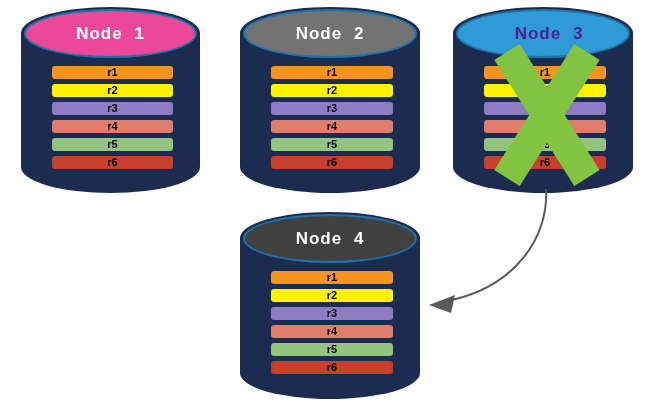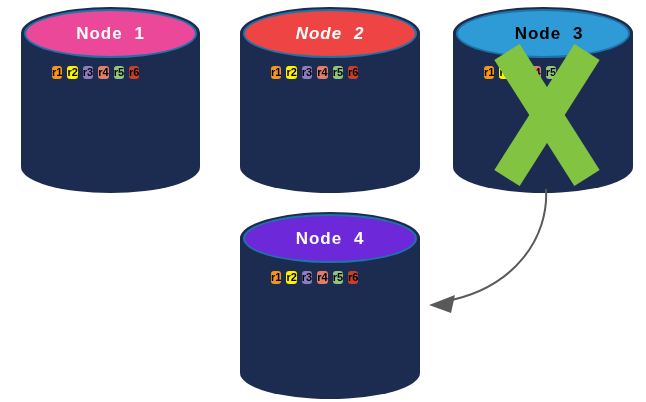--- a/index.html
+++ b/index.html
@@ -39,21 +39,21 @@
     font-size: 17px;
     letter-spacing: 1px;
     word-spacing: 6px;
     white-space: pre;
     text-align: center;
   }
   .bars {
     position: absolute;
     left: 31px; right: 27px; top: 59px;
     display: flex;
-    flex-direction: row;
+    flex-direction: column;
     gap: 5px;
   }
   .bar {
     height: 13px;
     line-height: 13px;
     border-radius: 3px;
     text-align: center;
     font-size: 11px;
     font-weight: bold;
     color: #000000;
@@ -78,56 +78,56 @@
       <div class="bar" style="background-color: rgb(255, 242, 0); color: rgb(0, 0, 0);">r2</div>
       <div class="bar" style="background-color: rgb(142, 124, 195); color: rgb(0, 0, 0);">r3</div>
       <div class="bar" style="background-color: rgb(223, 126, 107); color: rgb(0, 0, 0);">r4</div>
       <div class="bar" style="background-color: rgb(147, 196, 125); color: rgb(0, 0, 0);">r5</div>
       <div class="bar" style="background-color: rgb(198, 64, 43); color: rgb(0, 0, 0);">r6</div>
     </div>
   </div>
 
   <div class="node" style="left:240px; top:7px; width:180px; height:186px;">
     <div class="cyl-body" style="background-color: rgb(28, 44, 80);"></div>
-    <div class="cyl-top" style="background-color: #ef4444; border-color: rgb(30, 115, 168); font-style: italic;">
+    <div class="cyl-top" style="background-color: #737373; border-color: rgb(30, 115, 168);">
       <span class="node-label" style="color: rgb(255, 255, 255);">Node 2</span>
     </div>
     <div class="bars">
       <div class="bar" style="background-color: rgb(247, 148, 29); color: rgb(0, 0, 0);">r1</div>
       <div class="bar" style="background-color: rgb(255, 242, 0); color: rgb(0, 0, 0);">r2</div>
       <div class="bar" style="background-color: rgb(142, 124, 195); color: rgb(0, 0, 0);">r3</div>
       <div class="bar" style="background-color: rgb(223, 126, 107); color: rgb(0, 0, 0);">r4</div>
       <div class="bar" style="background-color: rgb(147, 196, 125); color: rgb(0, 0, 0);">r5</div>
       <div class="bar" style="background-color: rgb(198, 64, 43); color: rgb(0, 0, 0);">r6</div>
     </div>
   </div>
 
   <div class="node" style="left:453px; top:7px; width:180px; height:186px;">
     <div class="cyl-body" style="background-color: rgb(28, 44, 80);"></div>
     <div class="cyl-top" style="background-color: rgb(46, 155, 214); border-color: rgb(30, 115, 168);">
-      <span class="node-label" style="color: #000000; margin-left: 12px;">Node 3</span>
+      <span class="node-label" style="color: #4c1d95; margin-left: 12px;">Node 3</span>
     </div>
     <div class="bars">
       <div class="bar" style="background-color: rgb(247, 148, 29); color: rgb(0, 0, 0);">r1</div>
       <div class="bar" style="background-color: rgb(255, 242, 0); color: rgb(0, 0, 0);">r2</div>
       <div class="bar" style="background-color: rgb(142, 124, 195); color: rgb(0, 0, 0);">r3</div>
       <div class="bar" style="background-color: rgb(223, 126, 107); color: rgb(0, 0, 0);">r4</div>
       <div class="bar" style="background-color: rgb(147, 196, 125); color: rgb(0, 0, 0);">r5</div>
       <div class="bar" style="background-color: rgb(198, 64, 43); color: rgb(0, 0, 0);">r6</div>
     </div>
   </div>
 
   <svg class="overlay-svg" style="left:491px; top:46px; width:112px; height:138px;" viewBox="0 0 112 138">
     <line x1="16" y1="6" x2="96" y2="132" stroke-width="30" stroke-linecap="butt" stroke="#82C341"></line>
     <line x1="96" y1="6" x2="16" y2="132" stroke-width="30" stroke-linecap="butt" stroke="#82C341"></line>
   </svg>
 
   <div class="node" style="left:240px; top:212px; width:180px; height:187px;">
     <div class="cyl-body" style="background-color: rgb(28, 44, 80);"></div>
-    <div class="cyl-top" style="background-color: #6d28d9; border-color: rgb(30, 115, 168);">
+    <div class="cyl-top" style="background-color: #404040; border-color: rgb(30, 115, 168);">
       <span class="node-label" style="color: rgb(255, 255, 255);">Node 4</span>
     </div>
     <div class="bars">
       <div class="bar" style="background-color: rgb(247, 148, 29); color: rgb(0, 0, 0);">r1</div>
       <div class="bar" style="background-color: rgb(255, 242, 0); color: rgb(0, 0, 0);">r2</div>
       <div class="bar" style="background-color: rgb(142, 124, 195); color: rgb(0, 0, 0);">r3</div>
       <div class="bar" style="background-color: rgb(223, 126, 107); color: rgb(0, 0, 0);">r4</div>
       <div class="bar" style="background-color: rgb(147, 196, 125); color: rgb(0, 0, 0);">r5</div>
       <div class="bar" style="background-color: rgb(198, 64, 43); color: rgb(0, 0, 0);">r6</div>
     </div>

